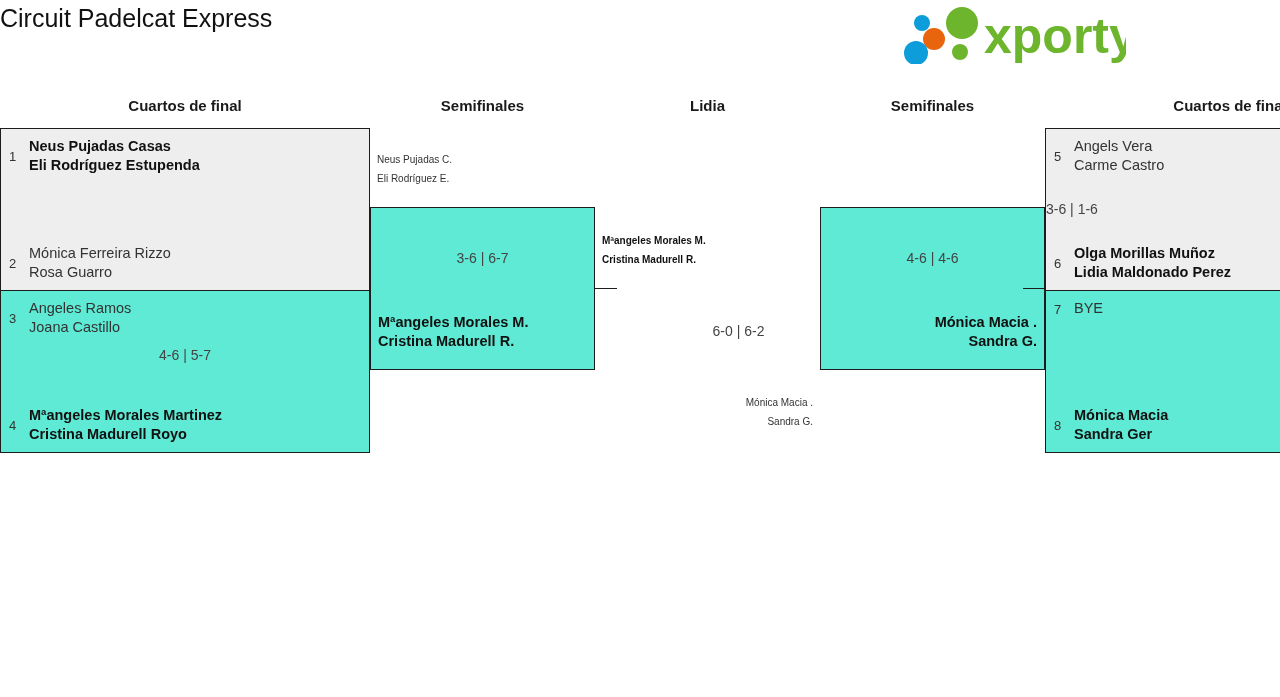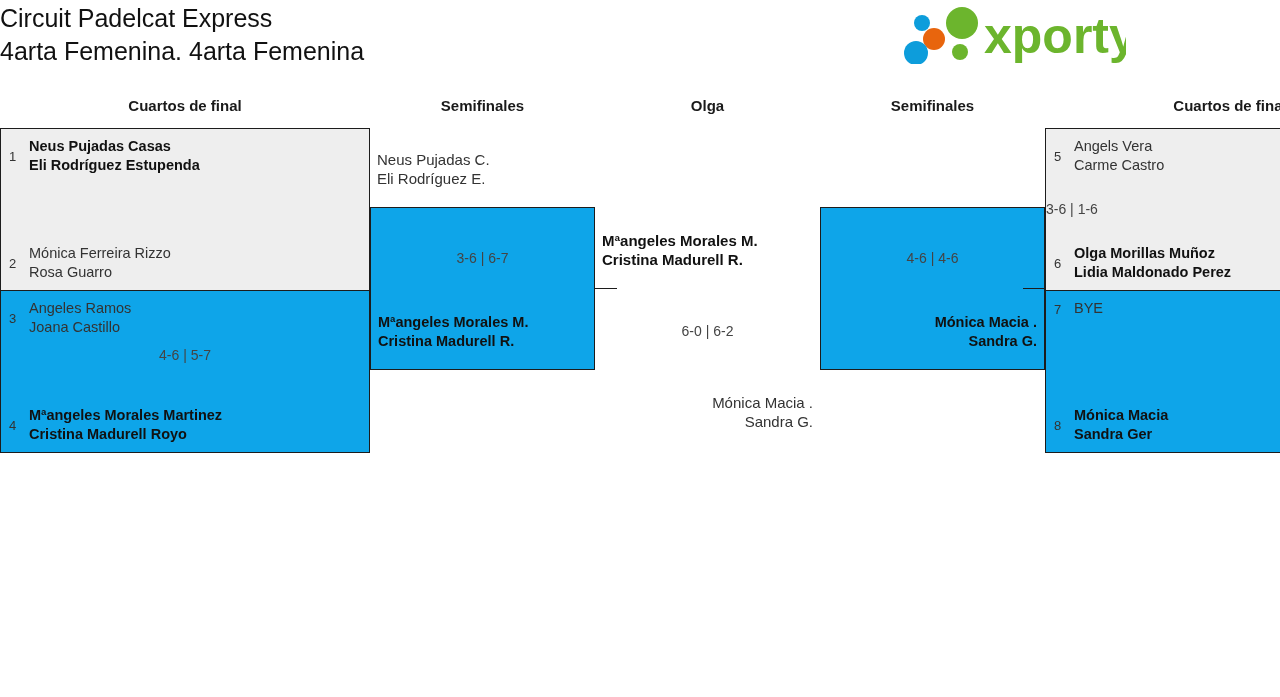--- a/index.html
+++ b/index.html
@@ -24,21 +24,21 @@
   .col-head {
     position: absolute; top: 97px;
     font-size: 15px; font-weight: 600; color: #1a1a1a;
     text-align: center; white-space: nowrap;
   }
 
   
   .match {
     position: absolute;
     border: 1px solid #1c1c1c;
-    background: #0ea5e9;
+    background: #5eead4;
   }
   .match.shaded { background: #eeeeee; }
 
   .slot { position: absolute; left: 0; right: 0; }
   .seed {
     position: absolute; left: 8px; top: 50%;
     transform: translateY(-50%);
     font-size: 13px; color: #333; line-height: 1;
   }
   .names {
@@ -51,50 +51,50 @@
   .score {
     position: absolute; left: 0; right: 0;
     text-align: center;
     font-size: 14px; color: #444; white-space: nowrap;
   }
   .score.algn-right { text-align: left; padding-right: 22px; }
 
   
   .float-names {
     position: absolute;
-    font-size: 15px; line-height: 19px;
+    font-size: 10px; line-height: 19px;
     color: #333; white-space: nowrap;
   }
   .float-names.win { font-weight: 700; color: #111; }
   .float-names.right { text-align: right; }
 
   
   .conn { position: absolute; background: #1c1c1c; }
 </style>
 </head>
 <body>
 
 <div id="root">
 
-  <div class="title"><span>Circuit Padelcat Express</span><br><span>4arta Femenina. 4arta Femenina</span></div>
+  <div class="title"><span>Circuit Padelcat Express</span><br></div>
 
   <div class="logo">
     <svg width="226" height="58" viewBox="0 0 226 58">
       <circle cx="22" cy="17" r="8" fill="#0d9ddb"></circle>
       <circle cx="34" cy="33" r="11" fill="#e8650d"></circle>
       <circle cx="62" cy="17" r="16" fill="#6cb52d"></circle>
       <circle cx="16" cy="47" r="12" fill="#0d9ddb"></circle>
       <circle cx="60" cy="46" r="8" fill="#6cb52d"></circle>
       <text x="84" y="47" font-family="Liberation Sans, sans-serif" font-size="50" font-weight="700" fill="#6cb52d">xporty</text>
     </svg>
   </div>
 
   <div class="col-head" style="left:0px;   width:370px;">Cuartos de final</div>
   <div class="col-head" style="left:370px; width:225px;">Semifinales</div>
-  <div class="col-head" style="left:595px; width:225px;">Olga</div>
+  <div class="col-head" style="left:595px; width:225px;">Lidia</div>
   <div class="col-head" style="left:820px; width:225px;">Semifinales</div>
   <div class="col-head" style="left:1045px;width:370px;">Cuartos de final</div>
 
   <div class="match shaded" style="left:0px; top:128px; width:370px; height:163px;">
     <div class="slot" style="top:8px;">
       <span class="seed">1</span>
       <div class="names win pad-left">
         <span>Neus Pujadas Casas</span><br>
         <span>Eli Rodríguez Estupenda</span>
       </div>
@@ -139,21 +139,21 @@
         <span>Cristina Madurell R.</span>
       </div>
     </div>
   </div>
 
   <div class="float-names win" style="left:602px; top:231px;">
     <span>Mªangeles Morales M.</span><br>
     <span>Cristina Madurell R.</span>
   </div>
 
-  <div class="score" style="left:595px; width:225px; top:323px;">6-0 | 6-2</div>
+  <div class="score" style="left:626px; width:225px; top:323px;">6-0 | 6-2</div>
 
   <div class="float-names right" style="left:595px; width:218px; top:393px;">
     <span>Mónica Macia .</span><br>
     <span>Sandra G.</span>
   </div>
 
 
   <div class="match" style="left:820px; top:207px; width:225px; height:163px;">
     <div class="score" style="top:42px;">4-6 | 4-6</div>
     <div class="slot" style="top:105px;">

